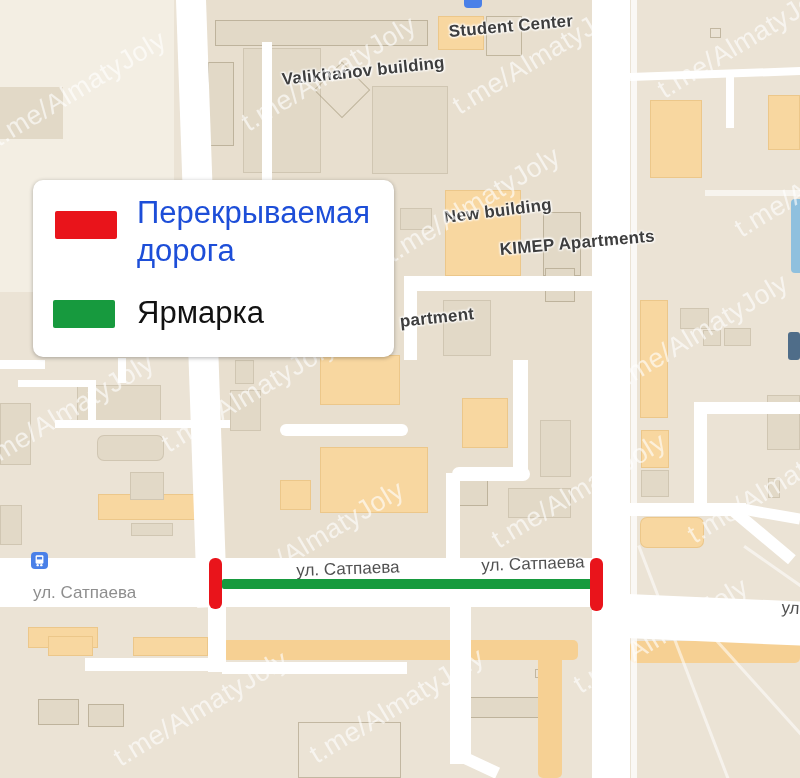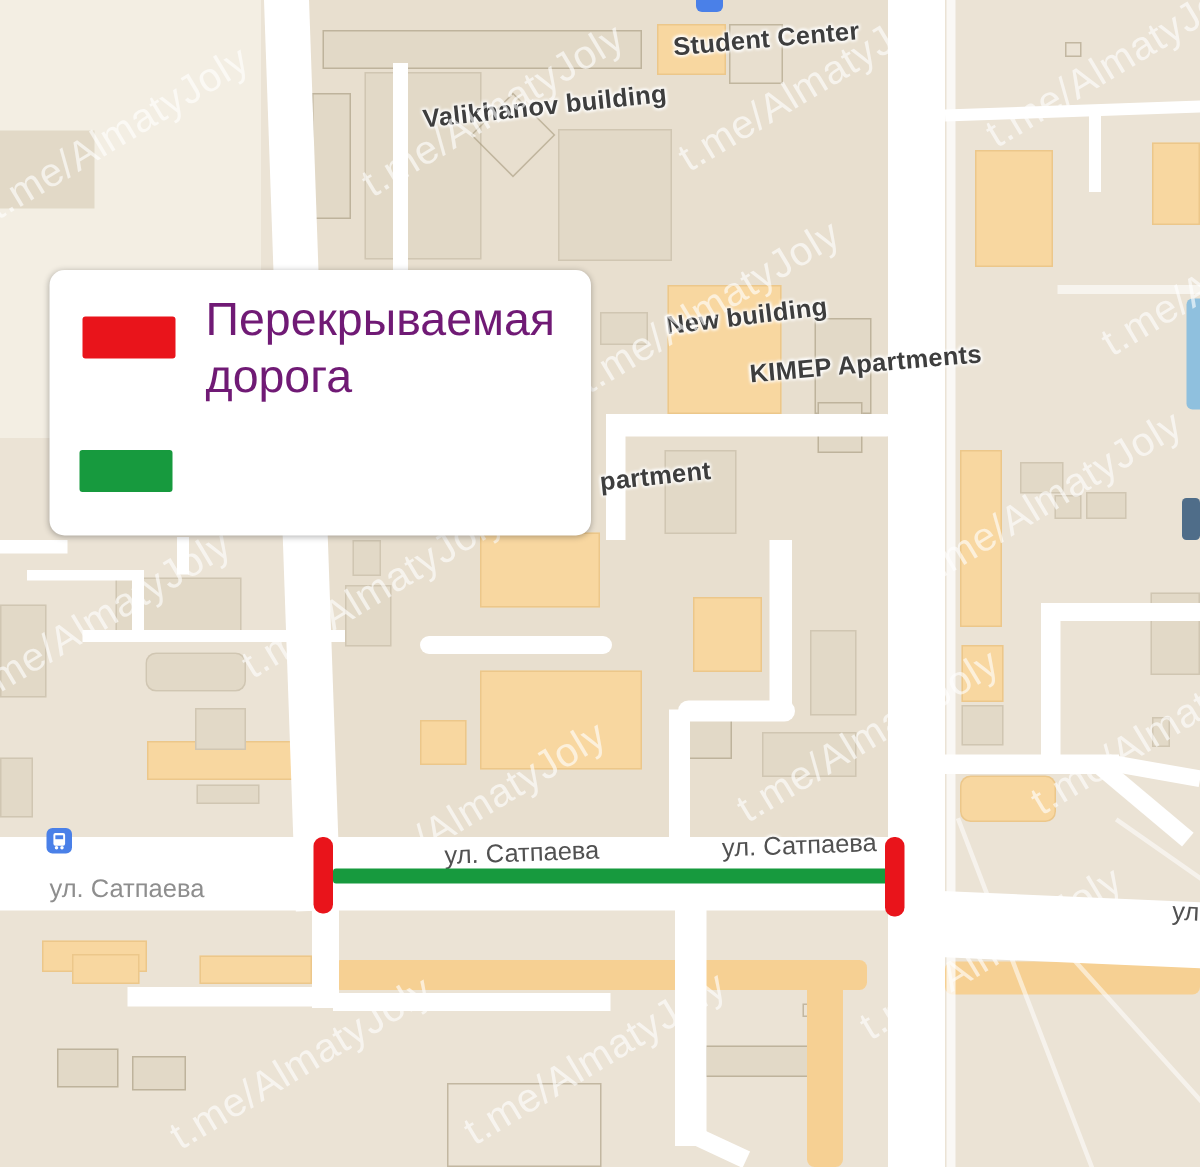--- a/index.html
+++ b/index.html
@@ -36,21 +36,21 @@
     font-size:27px;color:rgba(255,255,255,.62);white-space:nowrap;
     transform-origin:0 100%;transform:rotate(-31deg);letter-spacing:.5px;z-index:6;
   }
   .overlay-green{background:var(--c-green,#179a3e);z-index:7;border-radius:2px;}
   .overlay-red{background:var(--c-red,#e9141b);z-index:7;border-radius:6px;}
   .legend{
     left:33px;top:180px;width:361px;height:177px;background:#fff;border-radius:10px;
     box-shadow:0 1px 4px rgba(0,0,0,.3);z-index:8;
   }
   .legend .sw1{left:22px;top:31px;width:62px;height:28px;border-radius:2px;}
-  .legend .tx1{left:104px;top:14px;width:255px;font-size:31px;line-height:38px;color:#701a75;white-space:normal;}
+  .legend .tx1{left:104px;top:14px;width:255px;font-size:31px;line-height:38px;color:#1d4ed8;white-space:normal;}
   .legend .sw2{left:20px;top:120px;width:62px;height:28px;border-radius:2px;}
   .legend .tx2{left:104px;top:114px;font-size:31px;line-height:38px;color:#121212;}
   .ticon{border-radius:4px;z-index:5;}
   .z2{z-index:2}.z3{z-index:3}.z4{z-index:4}.z5{z-index:5}
 </style>
 </head>
 <body>
 
 <div id="stage" style="--c-bg: #ebe3d5; --c-campus: #e8dfcf; --c-light: #f3eee3; --c-bld: #e2d9c7; --c-bld-edge: rgba(146,132,104,0.45); --c-orange: #f8d7a0; --c-road: #ffffff; --c-oroad: #f6d093; --c-red: #e9141b; --c-green: #179a3e; --c-blue: #4a80e8; --c-water: #8fc0de;">
 
@@ -192,15 +192,16 @@
     </div>
 
   <div class="overlay-green" style="left:222px;top:579px;width:371px;height:10px"></div>
   <div class="overlay-red" style="left:209px;top:558px;width:13px;height:51px"></div>
   <div class="overlay-red" style="left:590px;top:558px;width:13px;height:53px"></div>
 
   <div class="legend">
     <span class="sw1" style="background:var(--c-red,#e9141b)"></span>
     <span class="tx1">Перекрываемая дорога</span>
     <span class="sw2" style="background:var(--c-green,#179a3e)"></span>
+    <span class="tx2">Ярмарка</span>
   </div>
 
 </div>
 
 </body></html>

